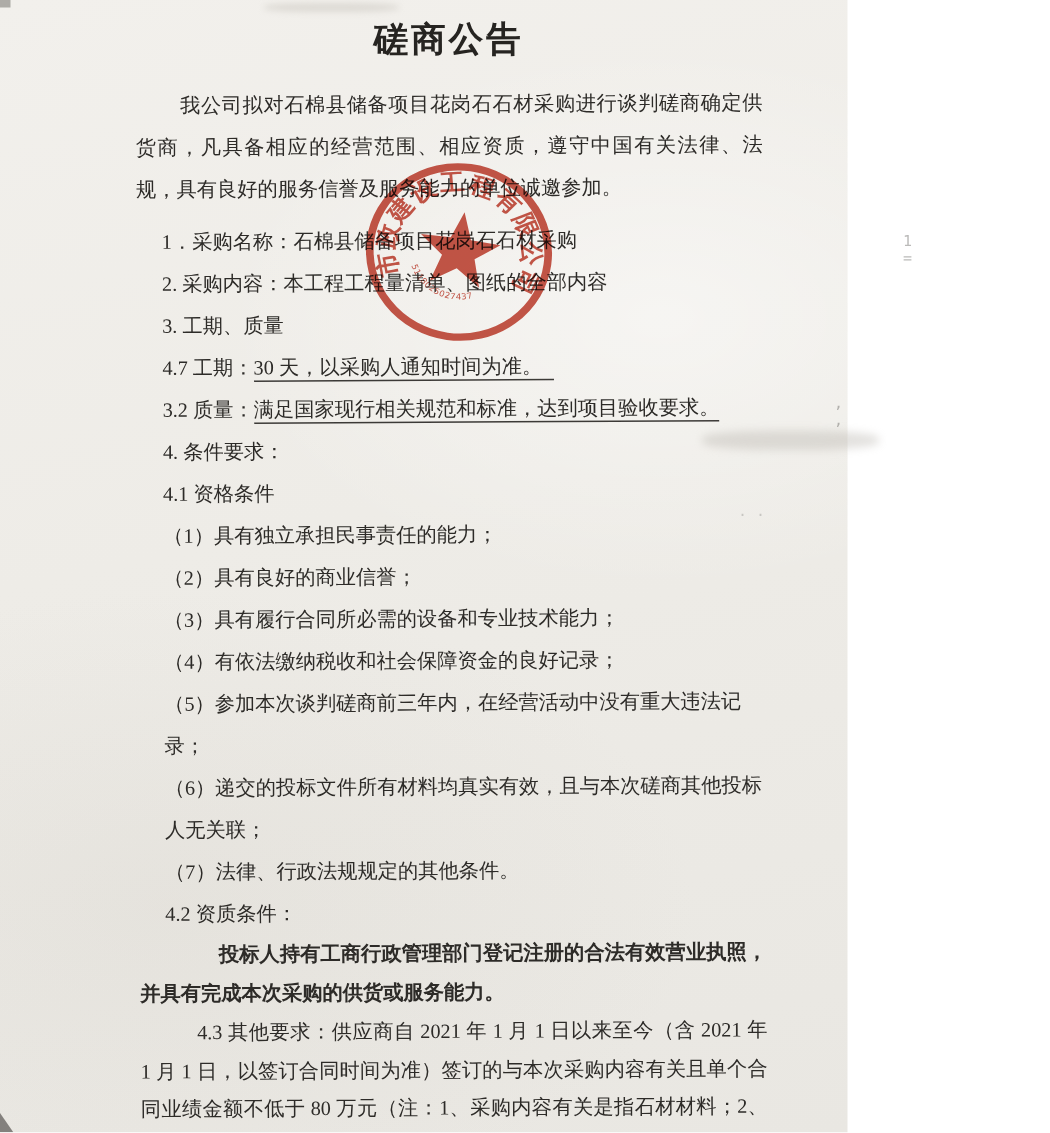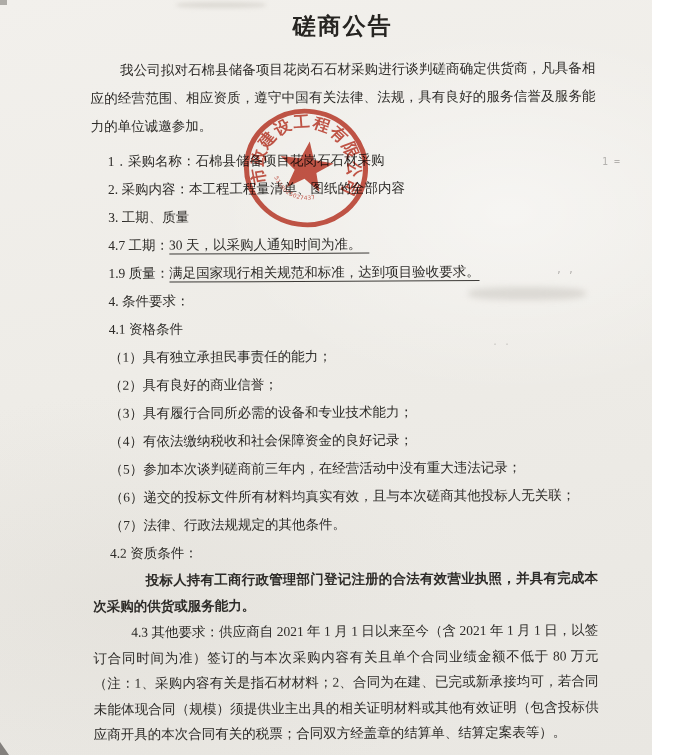--- a/index.html
+++ b/index.html
@@ -1,21 +1,21 @@
 <!DOCTYPE html>
 <html><head>
 <meta charset="utf-8">
 <style>
   html,body { margin:0; padding:0; }
   body {
     width:700px; height:755px; overflow:hidden;
     font-family:"Liberation Serif","DejaVu Serif",serif;
   }
   .paper {
-    position:relative; width:652px; height:755px;
+    position:relative; width:565px; height:755px;
     background:
       radial-gradient(ellipse 420px 260px at 78% 28%, rgba(255,255,255,.45), rgba(255,255,255,0) 70%),
       radial-gradient(ellipse 500px 300px at 20% 80%, rgba(210,206,198,.25), rgba(210,206,198,0) 70%),
       linear-gradient(168deg,#f2f0ec 0%, #eeece7 45%, #e9e7e2 100%);
     color:#2d2b28;
   }
   .content {
     position:absolute; left:90px; right:57px; top:0;
     transform:rotate(-0.3deg); transform-origin:top left;
   }
@@ -63,21 +63,21 @@
   <div class="content">
     <h1 class="title">磋商公告</h1>
 
     <p class="intro">我公司拟对石棉县储备项目花岗石石材采购进行谈判磋商确定供货商，凡具备相应的经营范围、相应资质，遵守中国有关法律、法规，具有良好的服务信誉及服务能力的单位诚邀参加。</p>
 
     <div class="list">
       <p>1．采购名称：石棉县储备项目花岗石石材采购</p>
       <p>2. 采购内容：本工程工程量清单、图纸的全部内容</p>
       <p>3. 工期、质量</p>
       <p><span>4.7 工期：</span><span class="ul ul-ext">30 天，以采购人通知时间为准。</span></p>
-      <p><span>1.9 质量：</span><span class="ul">满足国家现行相关规范和标准，达到项目验收要求。</span></p>
+      <p><span>3.2 质量：</span><span class="ul">满足国家现行相关规范和标准，达到项目验收要求。</span></p>
       <p>4. 条件要求：</p>
       <p>4.1 资格条件</p>
       <p class="cond">（1）具有独立承担民事责任的能力；</p>
       <p class="cond">（2）具有良好的商业信誉；</p>
       <p class="cond">（3）具有履行合同所必需的设备和专业技术能力；</p>
       <p class="cond">（4）有依法缴纳税收和社会保障资金的良好记录；</p>
       <p class="cond">（5）参加本次谈判磋商前三年内，在经营活动中没有重大违法记录；</p>
       <p class="cond">（6）递交的投标文件所有材料均真实有效，且与本次磋商其他投标人无关联；</p>
       <p class="cond">（7）法律、行政法规规定的其他条件。</p>
       <p>4.2 资质条件：</p>

